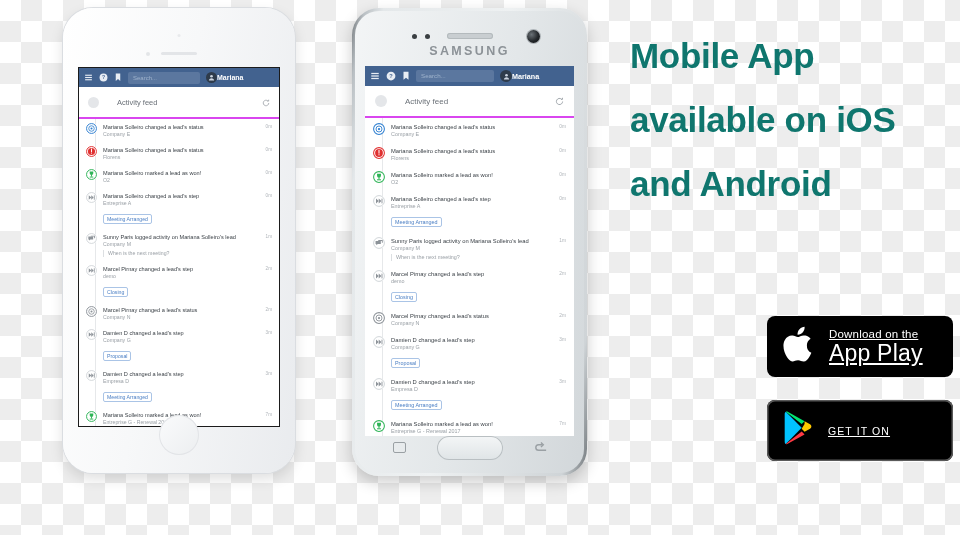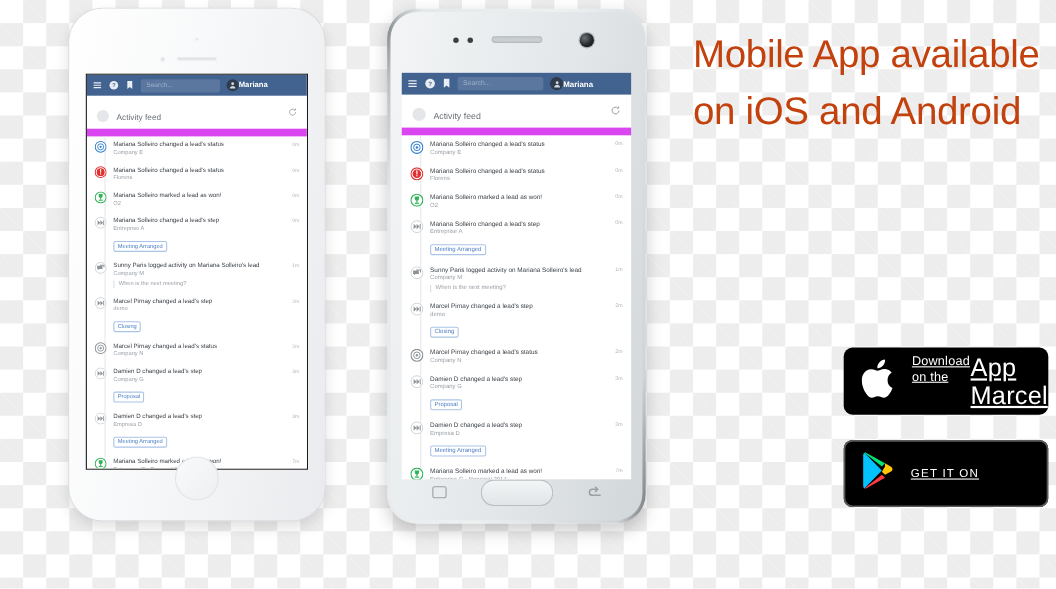--- a/index.html
+++ b/index.html
@@ -105,22 +105,22 @@
   .search-box{
     flex:1; background:#5b779f; border-radius:2px; color:#9fb3cc;
     padding:2px 5px; overflow:hidden; white-space:nowrap;
   }
   .user-chip{ display:flex; align-items:center; color:#ffffff; font-weight:600; white-space:nowrap; }
   .avatar{
     border-radius:50%; background:#2e3b4b; color:#cdd6e2;
     display:flex; align-items:center; justify-content:center; flex:0 0 auto;
   }
   .feed-title-row{
-    display:flex; align-items:flex-end; gap:7px; flex:0 0 auto;
-    border-bottom:7px solid #d946ef;
+    display:flex; align-items:center; gap:18px; flex:0 0 auto;
+    border-bottom:2px solid #d946ef;
   }
   .feed-bullet{ border-radius:50%; background:#e4e6e9; flex:0 0 auto; }
   .feed-title{ color:#6b7178; flex:1; }
   .refresh{ color:#9aa0a6; flex:0 0 auto; }
   .feed{ flex:1; overflow:hidden; position:relative; }
   .feed-line{
     position:absolute; top:0; bottom:0; width:1px; background:#e6e8ea;
   }
   .item{ display:flex; position:relative; }
   .item-icon{
@@ -169,35 +169,35 @@
   .s-sg .item-icon{ width:12px;height:12px; }
   .s-sg .item-title{ font-size:5.8px; line-height:8px; }
   .s-sg .item-time{ font-size:4.8px; line-height:8px; }
   .s-sg .item-sub{ font-size:5.4px; line-height:7px; }
   .s-sg .item-quote{ font-size:5.4px; line-height:7px; padding-left:4px; margin-top:2px; }
   .s-sg .tag{ font-size:5.4px; line-height:8px; padding:0 3px; margin-top:2.5px; }
 
   
   #headline{
     position:absolute; left:630px; top:24px; width:330px;
-    font-size:35px; line-height:52px; font-weight:400;
-    color:#c2410c; letter-spacing:-0.3px;
+    font-size:35px; line-height:64px; font-weight:700;
+    color:#0f766e; letter-spacing:-0.3px;
   }
   .badge{
     position:absolute; background:#000; border-radius:8px;
     display:flex; align-items:center; color:#fff;
   }
   #badge-appstore{ left:767px; top:316px; width:186px; height:61px; padding-left:16px; gap:11px; }
   #badge-googleplay{
     left:767px; top:400px; width:186px; height:61px; padding-left:16px; gap:12px;
     box-shadow:inset 0 0 0 1.5px #5a5a5a;
   }
   .badge .l1{ font-size:11.5px; line-height:14px; letter-spacing:.2px; }
   .badge .l2{ font-size:23px; line-height:25px; font-weight:400; letter-spacing:.2px; }
-  .badge-text{ display:flex; flex-direction:row; justify-content:center; }
+  .badge-text{ display:flex; flex-direction:column; justify-content:center; }
   #badge-googleplay .l1{ font-size:10.5px; letter-spacing:1.1px; }
 </style>
 </head>
 <body>
 
 <div id="iphone">
   <div class="ip-sensor"></div>
   <div class="ip-cam"></div>
   <div class="ip-speaker"></div>
   <div class="ip-screen">
@@ -423,20 +423,21 @@
   </div>
   <div class="ip-home"></div>
 </div>
 
 <div id="samsung">
   <div class="sg-inner"></div>
   <div class="sg-dot d1"></div>
   <div class="sg-dot d2"></div>
   <div class="sg-speaker"></div>
   <div class="sg-cam"></div>
+  <div class="sg-brand">SAMSUNG</div>
   <div class="sg-screen">
     <div class="app s-sg">
       <div class="app-header">
         <span class="ic">
           <svg width="10" height="10" viewBox="0 0 16 16" fill="none" stroke="currentColor" stroke-width="2">
             <line x1="2" y1="4" x2="14" y2="4"></line>
               <line x1="2" y1="8" x2="14" y2="8"></line>
               <line x1="2" y1="12" x2="14" y2="12"></line>
           </svg>
         </span>
@@ -667,21 +668,21 @@
 
 <a class="badge" id="badge-appstore" href="#">
   <span>
     <svg width="35" height="41" viewBox="0 0 24 28" fill="#fff">
       <path d="M16.4 14.6c0-3 2.4-4.4 2.5-4.5-1.4-2-3.5-2.3-4.3-2.3-1.8-.2-3.6 1.1-4.5 1.1-.9 0-2.4-1.1-3.9-1-2 0-3.9 1.2-4.9 3-2.1 3.6-.5 9 1.5 11.9 1 1.4 2.2 3 3.7 2.9 1.5-.1 2-.9 3.8-.9s2.3.9 3.9.9c1.6 0 2.6-1.4 3.6-2.8 1.1-1.6 1.6-3.2 1.6-3.3-.1 0-3-1.2-3-4.6z"></path>
       <path d="M13.6 5.6c.8-1 1.4-2.4 1.2-3.8-1.2 0-2.7.8-3.5 1.8-.8.9-1.5 2.3-1.3 3.7 1.3.1 2.7-.7 3.6-1.7z"></path>
     </svg>
   </span>
   <span class="badge-text">
     <span class="l1">Download on the</span>
-    <span class="l2">App Marcel</span>
+    <span class="l2">App Play</span>
   </span>
 </a>
 
 <a class="badge" id="badge-googleplay" href="#">
   <span>
     <svg width="33" height="37" viewBox="0 0 24 27">
       <path d="M2 1.2 13.6 13 2 24.8c-.5-.3-.8-.9-.8-1.7V2.9c0-.8.3-1.4.8-1.7z" fill="#00c3ff"></path>
       <path d="M2 1.2c.4-.2.9-.2 1.4.1l12.3 6.9-2.1 2.1L2 1.2z" fill="#00e472"></path>
       <path d="M13.6 13 2 24.8l11.6-9.1 2.1 2.1-12.3 6.9c-.5.3-1 .3-1.4.1z" fill="#ff3a44"></path>
       <path d="m15.7 8.2 4 2.2c1.3.8 1.3 2.4 0 3.2l-4 2.2-2.1-2.1 2.1-3.4z" fill="#ffc800"></path>

